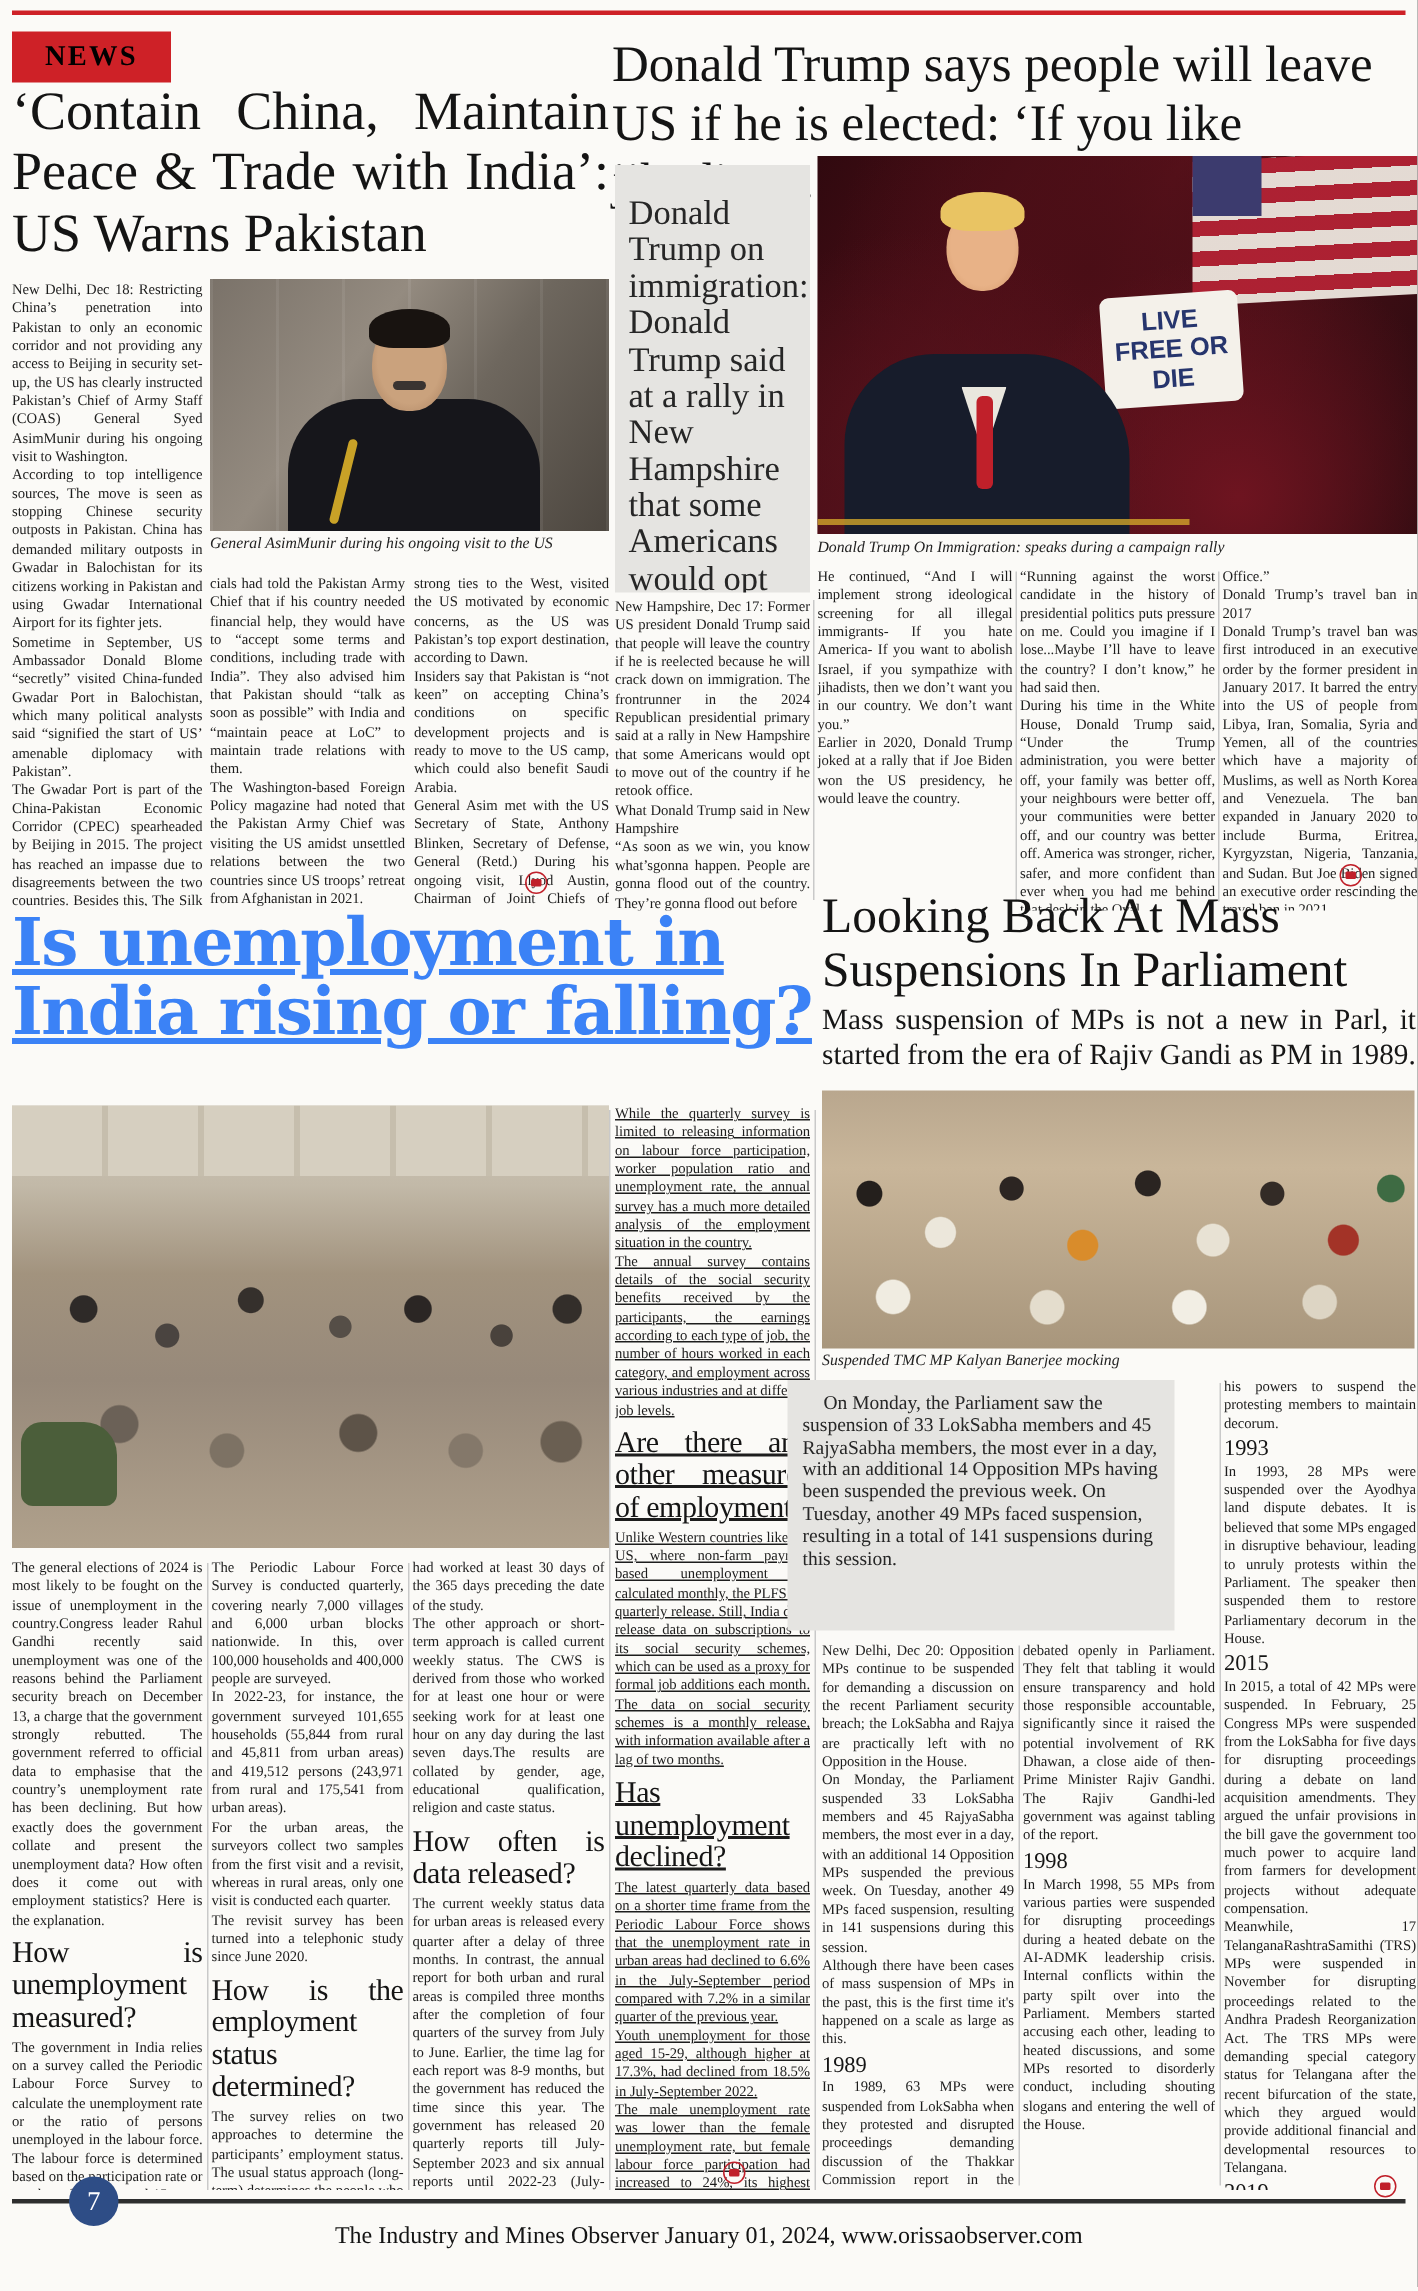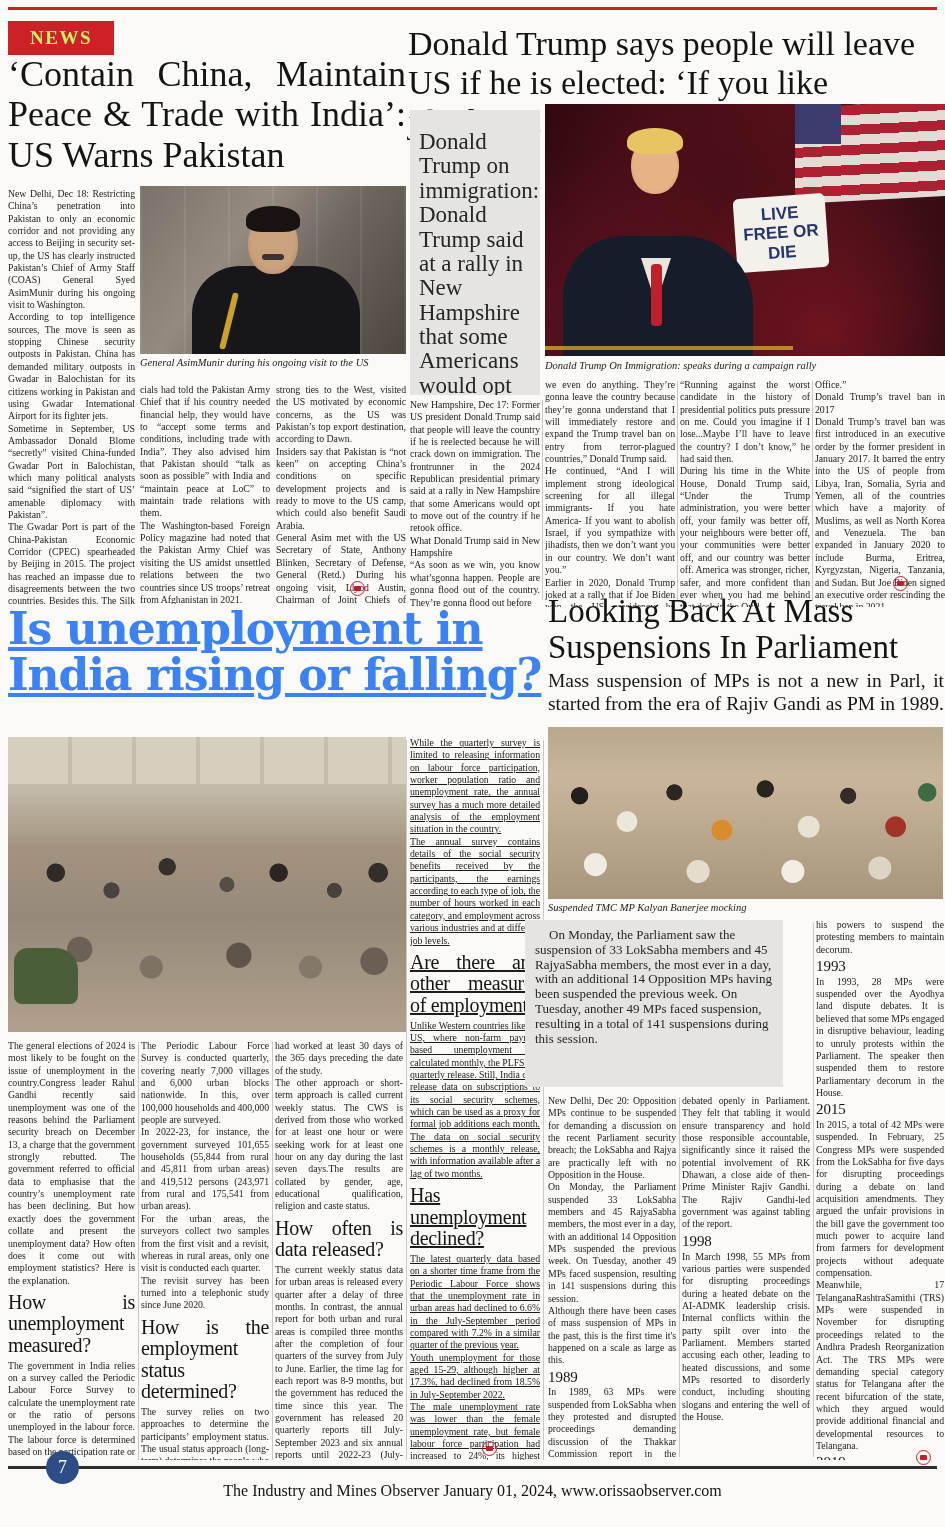--- a/index.html
+++ b/index.html
@@ -3,21 +3,21 @@
 <meta charset="utf-8">
 <style>
   html,body{margin:0;padding:0;background:#888;}
   .page{position:relative;width:945px;height:1527px;background:#fbfaf7;font-family:"Liberation Serif",serif;color:#1b1b1b;overflow:hidden;margin:0 auto;}
   
   .top-rule{position:absolute;left:8px;top:7px;width:929px;height:3px;background:#ce2127;}
   .vline{position:absolute;width:1px;background:#c9c9c9;}
   .footer-rule{position:absolute;left:8px;top:1466px;width:929px;height:2.5px;background:#2e2e2e;}
   
   .news-badge{position:absolute;left:8px;top:21px;width:106px;height:34px;background:#ce2127;display:flex;align-items:center;justify-content:center;}
-  .news-badge span{color:#bef264;font-weight:bold;font-size:19px;letter-spacing:1.5px;}
+  .news-badge span{color:#000000;font-weight:bold;font-size:19px;letter-spacing:1.5px;}
   
   .headline{position:absolute;font-weight:400;color:#141414;margin:0;}
   .pak-headline{left:8px;top:54px;width:398px;font-size:36px;line-height:1.12;text-align:justify;}
   .trump-headline{left:408px;top:24px;width:537px;font-size:34px;line-height:1.15;}
   .unemp-headline{left:8px;top:606px;width:535px;font-family:"DejaVu Serif",serif;font-weight:700;font-size:44px;line-height:1.05;letter-spacing:-1px;color:#3b82f6;text-decoration:underline;}
   .parl-headline{left:548px;top:594px;width:400px;font-size:33px;line-height:1.08;}
   .parl-subhead{position:absolute;left:548px;top:670px;width:396px;font-size:19.5px;line-height:1.16;text-align:justify;color:#161616;}
   
   .body-col{position:absolute;font-size:9.8px;line-height:1.26;text-align:justify;letter-spacing:-0.05px;overflow:hidden;color:#1d1d1d;}
   .body-col p{margin:0;}
@@ -111,21 +111,20 @@
     <div class="hair"></div>
     <div class="barrier"></div>
   </div>
   <div class="caption" style="left:545px;top:360px;width:400px;">Donald Trump On Immigration: speaks during a campaign rally</div>
   <div class="body-col" style="left:410px;top:399px;width:130px;height:208px;">
       <p class="para">New Hampshire, Dec 17:  Former US president Donald Trump said that people will leave the country if he is reelected because he will crack down on immigration. The frontrunner in the 2024 Republican presidential primary said at a rally in New Hampshire that some Americans would opt to move out of the country if he retook office.</p>
       <p class="para">What Donald Trump said in New Hampshire</p>
       <p class="para">“As soon as we win, you know what’sgonna happen. People are gonna flood out of the country. They’re gonna flood out before</p>
     </div>
   <div class="body-col" style="left:545px;top:379px;width:130px;height:228px;">
-      <p class="para">we even do anything. They’re gonna leave the country because they’re gonna understand that I will immediately restore and expand the Trump travel ban on entry from terror-plagued countries,” Donald Trump said.</p>
       <p class="para">He continued, “And I will implement strong ideological screening for all illegal immigrants- If you hate America- If you want to abolish Israel, if you sympathize with jihadists, then we don’t want you in our country. We don’t want you.”</p>
       <p class="para">Earlier in 2020, Donald Trump joked at a rally that if Joe Biden won the US presidency, he would leave the country.</p>
     </div>
   <div class="body-col" style="left:680px;top:379px;width:130px;height:228px;">
       <p class="para">“Running against the worst candidate in the history of presidential politics puts pressure on me. Could you imagine if I lose...Maybe I’ll have to leave the country? I don’t know,” he had said then.</p>
       <p class="para">During his time in the White House, Donald Trump said, “Under the Trump administration, you were better off, your family was better off, your neighbours were better off, your communities were better off, and our country was better off. America was stronger, richer, safer, and more confident than ever when you had me behind that desk in the Oval</p>
     </div>
   <div class="body-col" style="left:815px;top:379px;width:130px;height:228px;">
       <p class="para">Office.”</p>
       <p class="para">Donald Trump’s travel ban in 2017</p>

